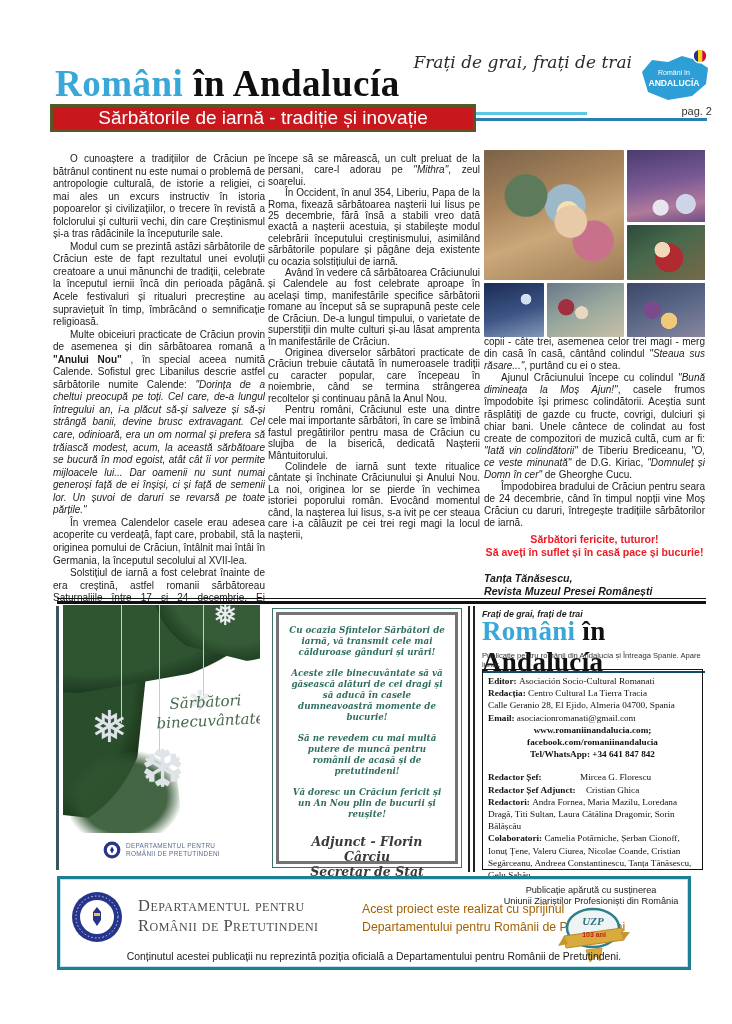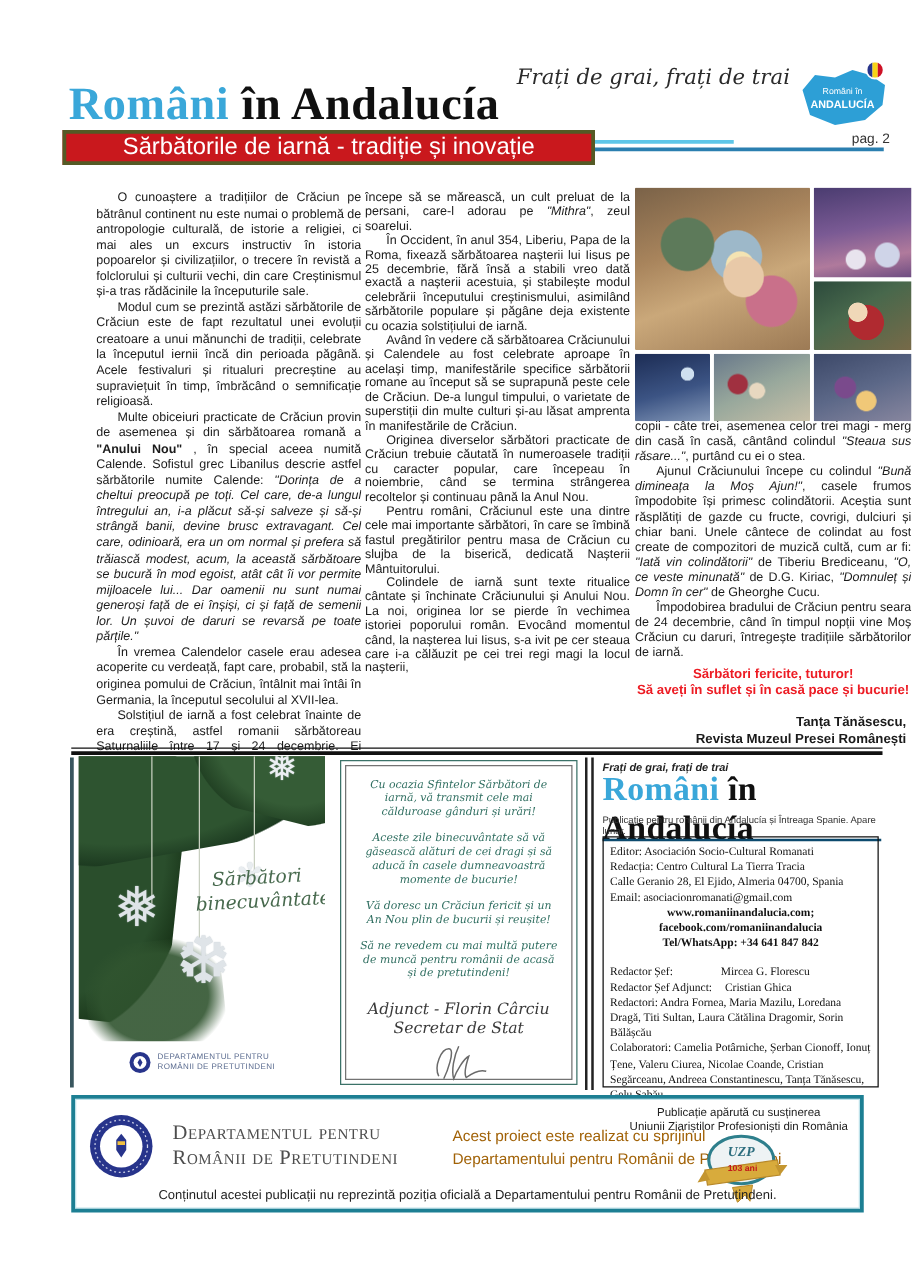--- a/index.html
+++ b/index.html
@@ -18,21 +18,21 @@
   .rule2{left:57px;top:118px;width:650px;height:3px;background:#2b7fb0;}
   .map-wrap{left:638px;top:48px;width:76px;height:58px;}
   .pag{left:662px;top:105px;width:50px;text-align:right;font-size:11px;color:#333;}
 
   
   .banner{left:50px;top:104px;width:420px;height:22px;background:#c9181d;
           border:3px solid #545a25;color:#fff;text-align:center;
           font-size:19px;line-height:22px;}
 
   
-  .col{top:153px;width:212px;overflow:hidden;margin-left:24px;}
+  .col{top:153px;width:212px;overflow:hidden;}
   .col1{left:53px;height:452px;}
   .col2{left:268px;height:452px;}
   .col3{left:484px;top:150px;width:221px;height:455px;}
   .para{margin:0;text-align:justify;font-size:10px;color:#1b1b1b;text-indent:17px;}
   .col1 .para{line-height:12.55px;}
   .col2 .para{line-height:11.4px;}
   .col3 .para{line-height:12.1px;}
   .noindent{text-indent:0;}
   .seg-b{font-weight:bold;}
   .seg-i{font-style:italic;}
@@ -62,21 +62,21 @@
   .tileE{grid-column:2;grid-row:3;
     background:radial-gradient(circle at 45% 55%,#e8d8c0 0 12%,transparent 13%),
                radial-gradient(circle at 25% 45%,#a03040 0 12%,transparent 13%),
                linear-gradient(155deg,#68788a 0%,#98a89c 50%,#c8c0a8 100%);}
   .tileF{grid-column:3;grid-row:3;
     background:radial-gradient(circle at 50% 70%,#f0c878 0 14%,transparent 15%),
                radial-gradient(circle at 30% 50%,#7a4a8c 0 13%,transparent 14%),
                linear-gradient(160deg,#3c4868 0%,#5c6888 50%,#8a88a0 100%);}
 
   .wish{color:#ed1c24;font-weight:bold;text-align:center;font-size:10.6px;line-height:13.5px;margin-top:3px;}
-  .byline{text-align:right;font-weight:bold;font-size:10.6px;line-height:13.5px;
+  .byline{font-weight:bold;font-style:italic;font-size:10.6px;line-height:13.5px;
           margin-top:12px;padding-right:4px;}
 
   
   .section-rule-a{left:57px;top:598px;width:649px;height:1px;background:#111;}
   .section-rule-b{left:57px;top:601px;width:649px;height:2.5px;background:#111;}
   .left-vrule{left:56px;top:606px;width:3px;height:264px;background:#39565e;}
   .mast-vrule1{left:468px;top:606px;width:1.5px;height:266px;background:#222;}
   .mast-vrule2{left:473px;top:606px;width:1.5px;height:266px;background:#222;}
 
   
@@ -92,37 +92,37 @@
   .string{position:absolute;width:1px;background:#c8cfc0;top:0;}
   .snow{position:absolute;color:#dfe4e8;text-shadow:0 0 1px #c2cad0;}
   .blessing{position:absolute;right:4px;top:88px;width:100px;text-align:center;
             font-family:"DejaVu Serif",serif;font-style:italic;font-size:15px;line-height:19px;
             color:#47694d;transform:rotate(-3deg);}
   .drp-mini{left:63px;top:841px;width:197px;display:flex;align-items:center;justify-content:center;gap:5px;}
   .drp-mini .txt{font-size:6.4px;line-height:8px;color:#5a6b8f;letter-spacing:.3px;}
 
   
   .midcard{left:272px;top:608px;width:182px;height:252px;border:1px solid #3b7268;padding:3px;background:#fff;}
-  .midcard-inner{border:1px solid #737373;height:100%;box-sizing:border-box;padding:10px 10px 0;}
+  .midcard-inner{border:3px solid #737373;height:100%;box-sizing:border-box;padding:10px 10px 0;font-weight:bold;}
   .midcard-inner p{font-family:"DejaVu Serif",serif;font-style:italic;color:#2f6e60;
                    font-size:8.7px;line-height:11px;text-align:center;margin:0 0 10px;}
   .signer{font-family:"DejaVu Serif",serif;font-style:italic;color:#3a3a3a;text-align:center;
           font-size:12.5px;line-height:15px;margin-top:14px;}
   .sig-svg{display:block;margin:4px auto 0;}
 
   
   .mast-motto{left:482px;top:609px;font-size:8.8px;font-weight:bold;font-style:italic;color:#222;}
   .mast-title{left:482px;top:616px;font-family:"Liberation Serif","DejaVu Serif",serif;
               font-weight:bold;font-size:27px;letter-spacing:.3px;}
   .mast-sub{left:482px;top:651px;width:223px;font-size:7.6px;color:#333;
             border-bottom:2px solid #0c4a6e;padding-bottom:2px;}
   .mast-box{left:482px;top:669px;width:221px;height:201px;border:1.5px solid #111;
             box-sizing:border-box;padding:5px 5px 0;font-family:"Liberation Serif","DejaVu Serif",serif;
             font-size:9.2px;line-height:12.2px;color:#111;}
-  .m-line b{font-weight:normal;margin-top:35px;}
+  .m-line b{font-weight:bold;margin-top:35px;}
   .m-line.center{text-align:center;}
   .m-line.gap{margin-top:11px;}
 
   
   .footer-box{left:57px;top:876px;width:628px;height:88px;border:3px solid #1d7f93;
               box-shadow:inset 0 0 0 1px #bfe2ea;background:#fff;}
   .dept-name{position:absolute;left:78px;top:17px;font-family:"Liberation Serif","DejaVu Serif",serif;
              font-size:16.5px;line-height:20px;color:#4d4d4d;letter-spacing:.5px;}
   .project-text{position:absolute;left:302px;top:21px;font-size:12.3px;line-height:18px;color:#a16207;}
   .uzp-note{position:absolute;right:8px;top:6px;width:178px;text-align:center;
@@ -230,22 +230,22 @@
     <div>DEPARTAMENTUL PENTRU</div>
     <div>ROMÂNII DE PRETUTINDENI</div>
   </div>
 </div>
 
 <div class="abs midcard">
   <div class="midcard-inner">
     <div>
         <p>Cu ocazia Sfintelor Sărbători de iarnă, vă transmit cele mai călduroase gânduri și urări!</p>
         <p>Aceste zile binecuvântate să vă găsească alături de cei dragi și să aducă în casele dumneavoastră momente de bucurie!</p>
+        <p>Să ne revedem cu mai multă putere de muncă pentru românii de acasă și de pretutindeni!</p>
         <p>Vă doresc un Crăciun fericit și un An Nou plin de bucurii și reușite!</p>
-        <p>Să ne revedem cu mai multă putere de muncă pentru românii de acasă și de pretutindeni!</p>
       </div>
     <div class="signer">
       <div>Adjunct - Florin Cârciu</div>
       <div>Secretar de Stat</div>
     </div>
     <svg class="sig-svg" width="60" height="34" viewBox="0 0 60 34">
       <path d="M14,28 C10,20 16,6 22,6 C28,6 20,26 18,30 M30,4 C26,12 24,24 26,30 C28,24 34,14 38,12 C36,18 34,26 36,29 C40,26 46,22 52,24" fill="none" stroke="#6a6a6a" stroke-width="1.2"></path>
     </svg>
   </div>
 </div>

